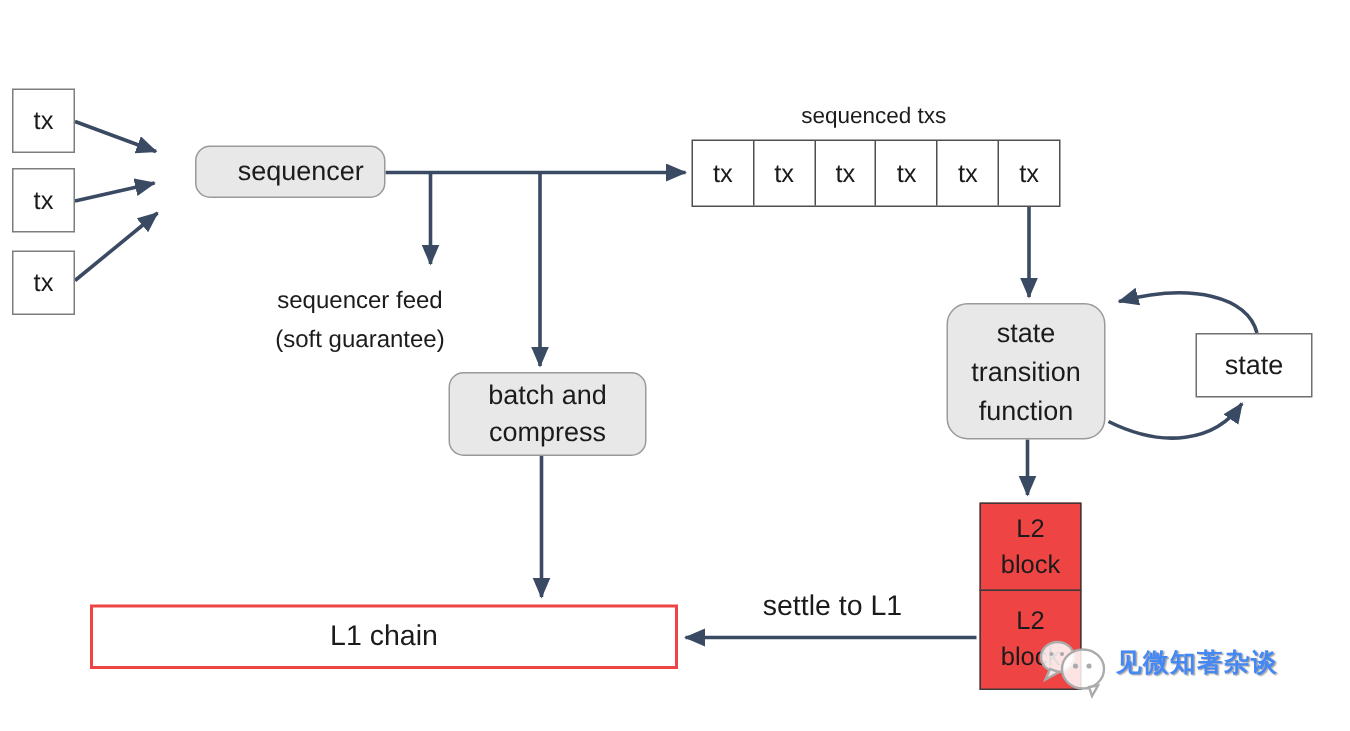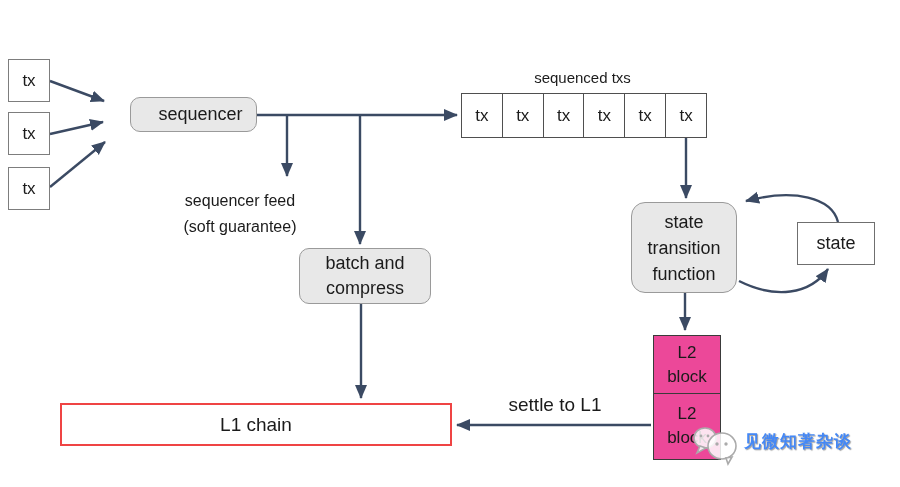--- a/index.html
+++ b/index.html
@@ -4,21 +4,21 @@
 <style>
   html,body{margin:0;padding:0;background:#ffffff;}
   #stage{
     position:relative;width:900px;height:487px;background:#ffffff;overflow:hidden;
     font-family:"Liberation Sans", sans-serif;color:#1b1b1b;text-decoration:underline;
   }
   .abs{position:absolute;}
   .center{display:flex;align-items:center;justify-content:center;text-align:center;}
   .pre{white-space:pre-line;}
   .whitebox{background:#ffffff;border:1.5px solid #7d7d7d;box-sizing:border-box;}
-  .darkbox{background:#ec4899;border:1.6px solid #3a3a3a;box-sizing:border-box;}
+  .darkbox{background:#ef4444;border:1.6px solid #3a3a3a;box-sizing:border-box;}
   .graybox{
     background:#e8e8e8;border:1.5px solid #9a9a9a;border-radius:10px;box-sizing:border-box;
   }
   .txfont{font-size:17px;}
   .lblfont{font-size:18px;padding-left:14px;}
   #svg-arrows{position:absolute;left:0;top:0;pointer-events:none;}
   #seq-row{
     position:absolute;left:461px;top:93px;width:246px;height:45px;
     display:flex;background:#ffffff;border:1.4px solid #4f4f4f;box-sizing:border-box;
   }

